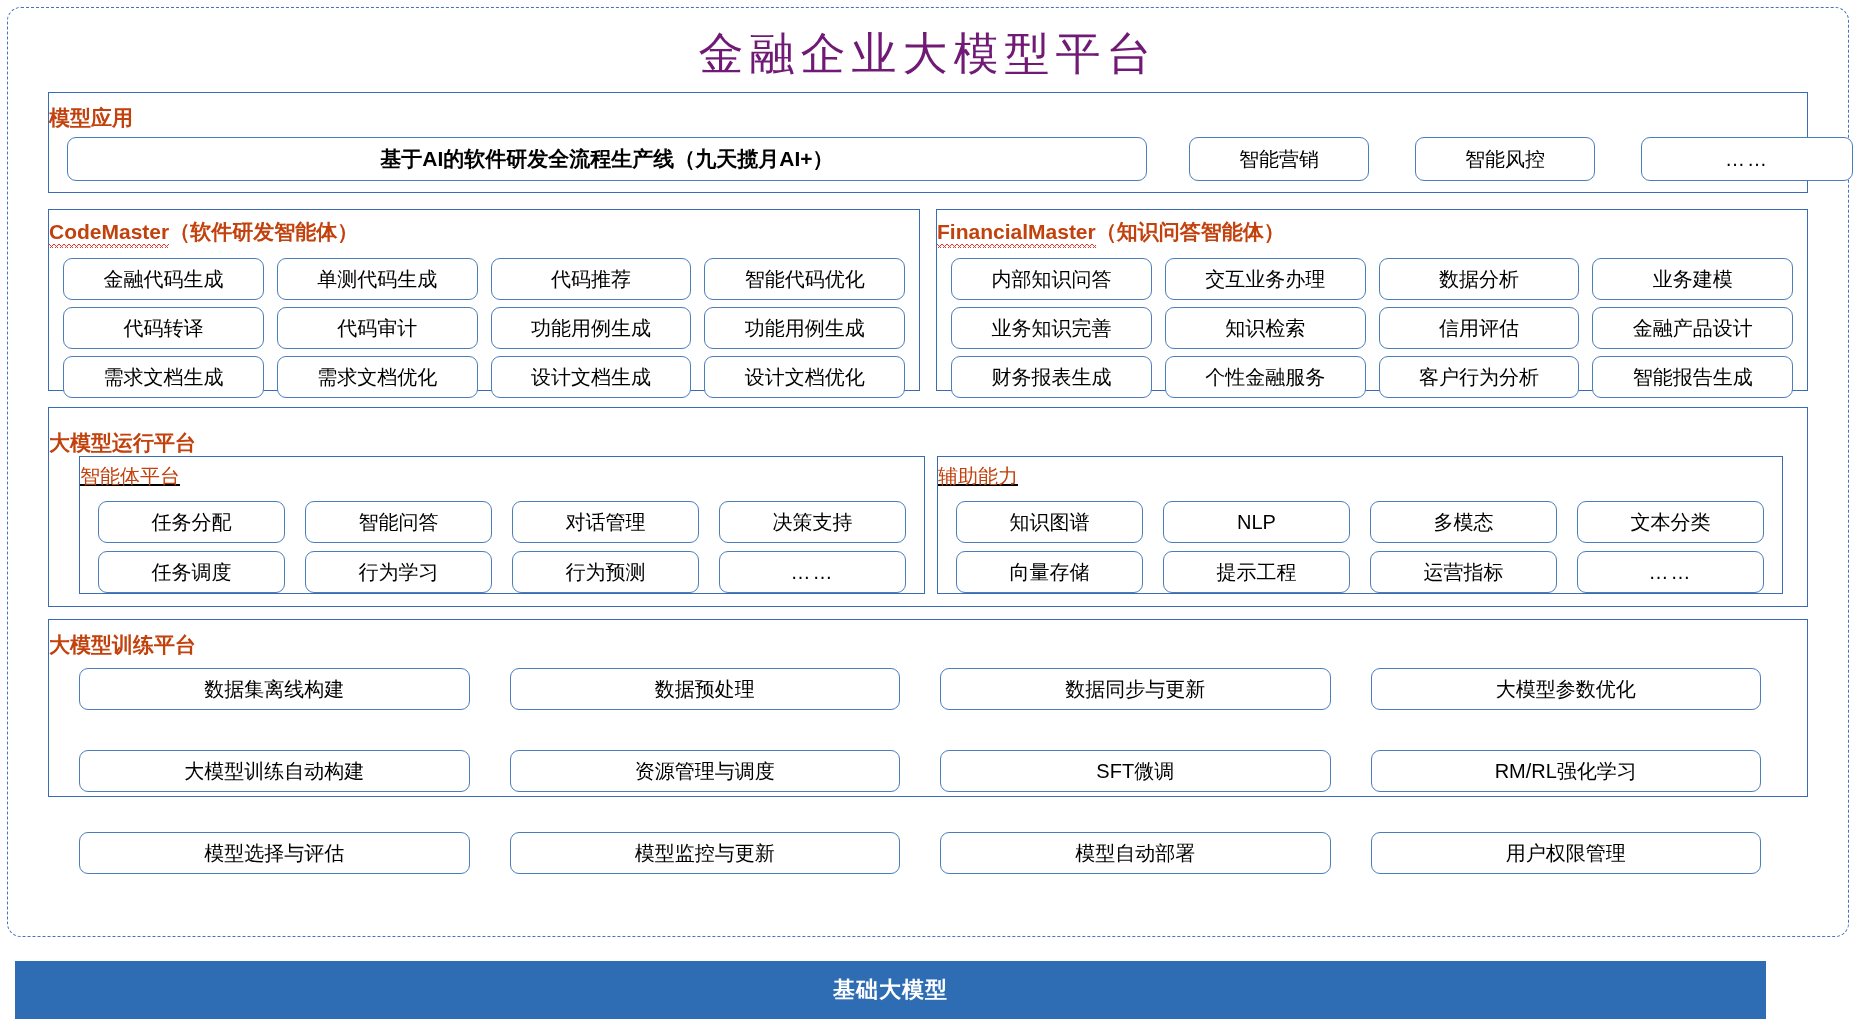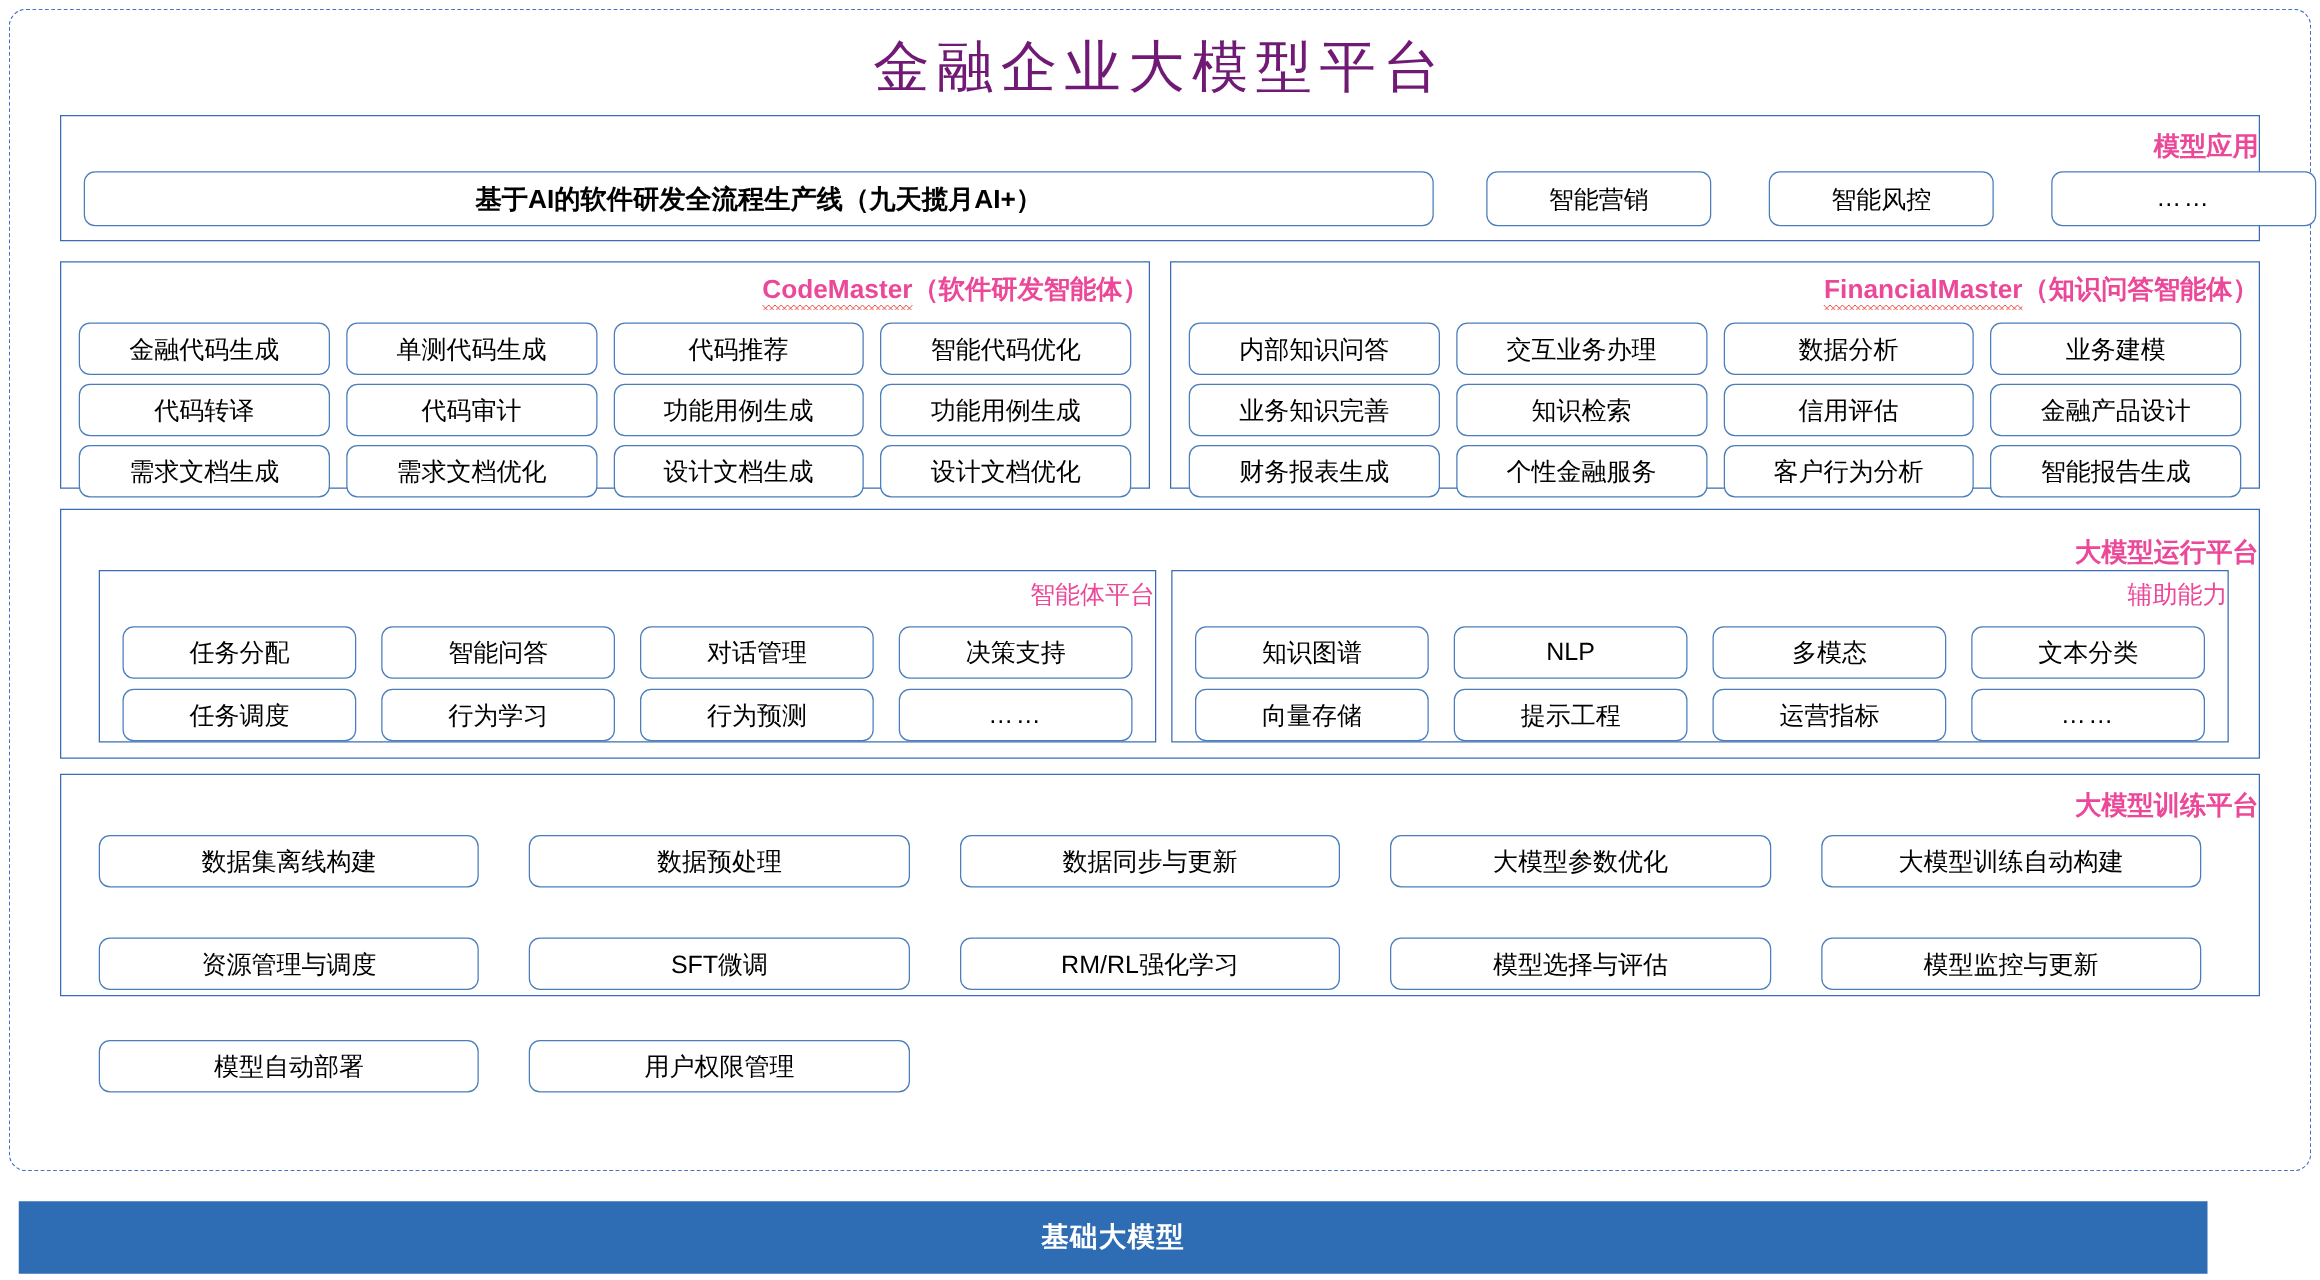--- a/index.html
+++ b/index.html
@@ -34,24 +34,24 @@
   }
 
   
   .panel {
     position: absolute;
     border: 1.3px solid #3a6cb5;
     background: #ffffff;
   }
 
   .panel-title {
-    text-align: right;
+    text-align: left;
     font-size: 21px;
     font-weight: bold;
-    color: #ec4899;
+    color: #c2410c;
     line-height: 1;
     white-space: nowrap;
   }
   .panel-title.regular { font-weight: 400; font-size: 20px; }
 
   
   .squiggle {
     position: relative;
     display: inline-block;
   }
@@ -110,20 +110,21 @@
 
   
   #runtime-panel { left: 48px; top: 407px; width: 1760px; height: 200px; }
   #runtime-panel > .panel-title { margin-top: 24px; }
   .sub-panel {
     position: absolute;
     border: 1.3px solid #3a6cb5;
     background: #ffffff;
     top: 48px;
     height: 138px;
+    text-decoration: underline;
   }
   #agent-platform-subpanel  { left: 30px;  width: 846px; }
   #aux-capability-subpanel  { left: 888px; width: 846px; }
   .sub-panel .panel-title { margin-top: 9px; }
   .sub-grid {
     position: absolute;
     left: 18px; right: 18px; top: 44px;
     display: grid;
     grid-template-columns: repeat(4, 1fr);
     grid-auto-rows: 42px;
@@ -131,21 +132,21 @@
     row-gap: 8px;
   }
 
   
   #training-panel { left: 48px; top: 619px; width: 1760px; height: 178px; }
   #training-panel > .panel-title { margin-top: 14px; }
   .training-grid {
     position: absolute;
     left: 30px; right: 46px; top: 48px;
     display: grid;
-    grid-template-columns: repeat(5, 1fr);
+    grid-template-columns: repeat(4, 1fr);
     grid-auto-rows: 42px;
     column-gap: 21px;
     row-gap: 9px;
     gap: 40px;
   }
 
   
   #base-model-bar {
     position: absolute;
     left: 15px; top: 961px;

